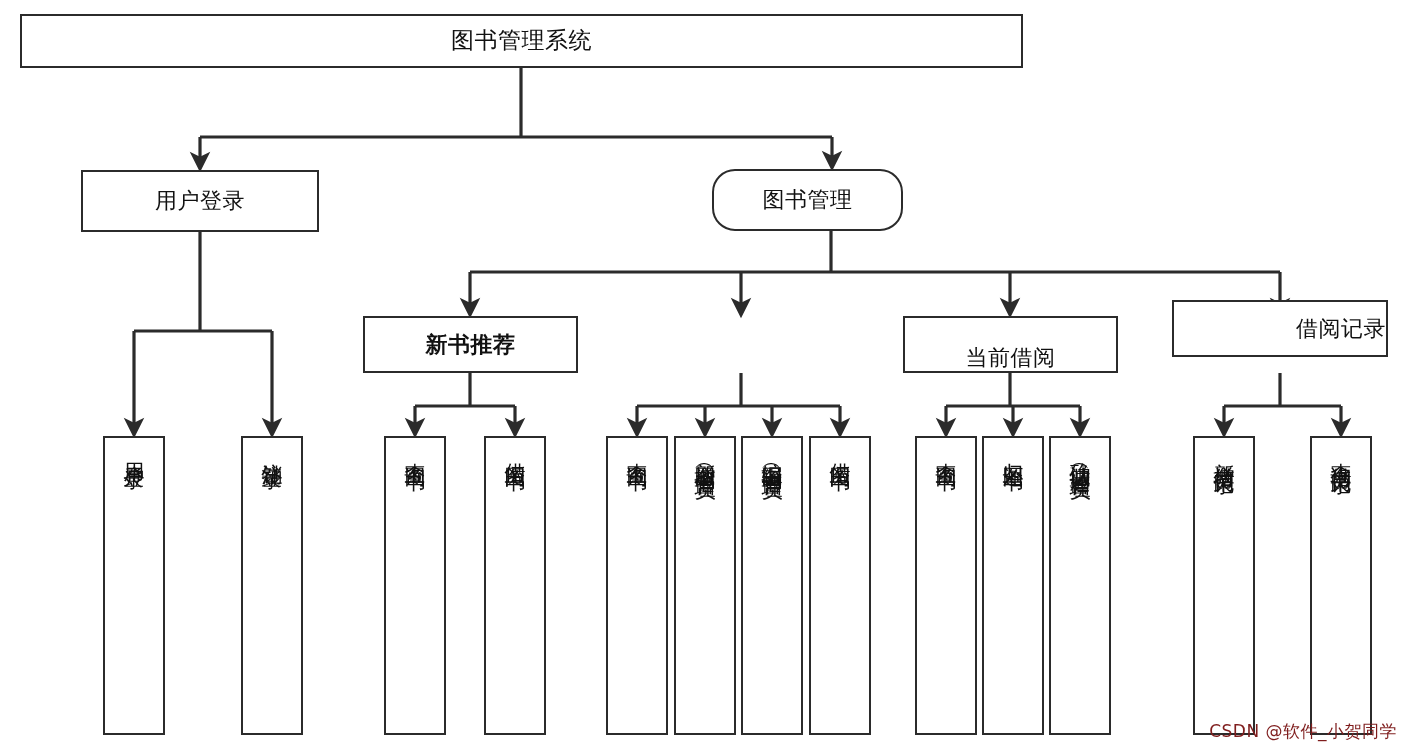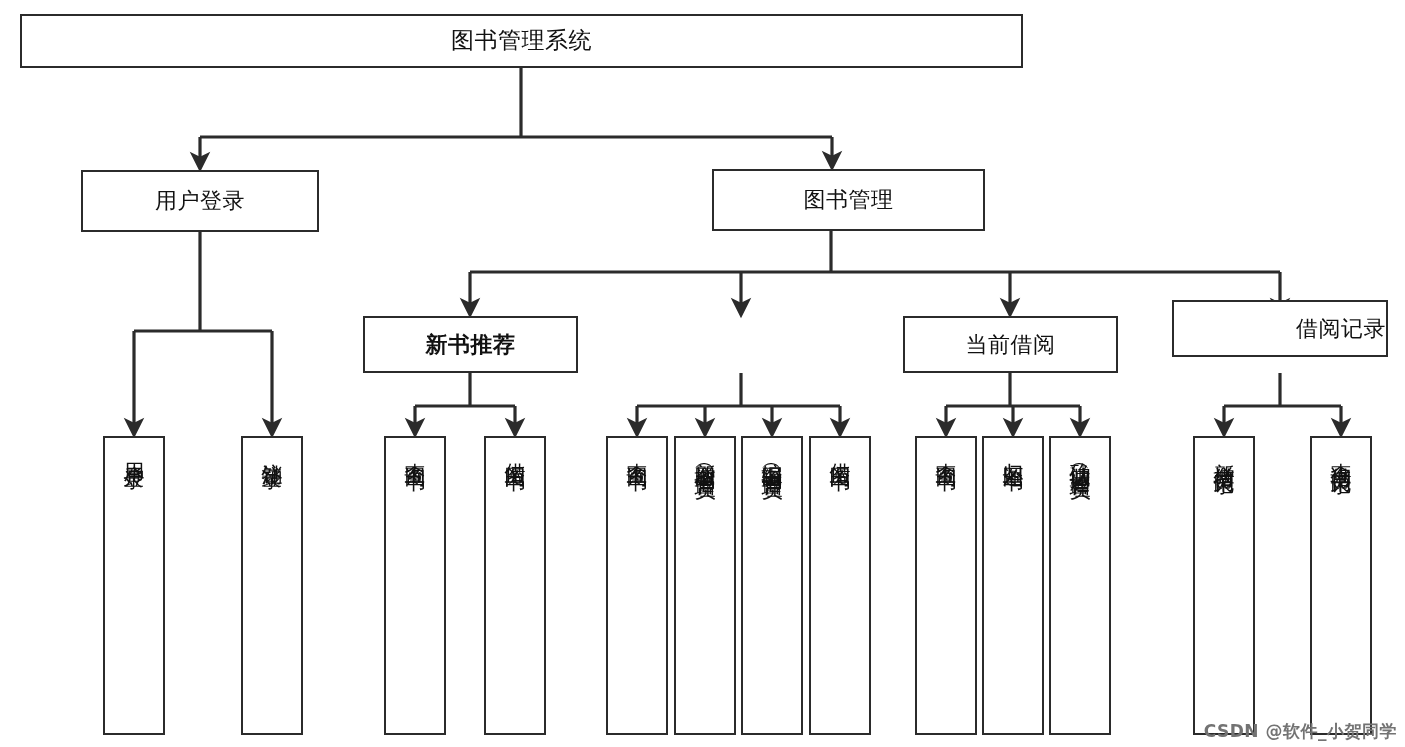--- a/index.html
+++ b/index.html
@@ -57,25 +57,24 @@
     padding-top: 8px;
   }
   .node.root .label {
     font-size: 23px;
   }
   #watermark {
     position: absolute;
     right: 8px;
     bottom: 4px;
     font-size: 17px;
-    color: #737373;
+    color: #7f1d1d;
     letter-spacing: 0.5px;
     z-index: 5;
     white-space: nowrap;
-    font-weight: bold;
   }
 </style>
 </head>
 <body>
 
 <div id="canvas">
 
   <svg id="edges" viewBox="0 0 1405 747">
     <defs>
       <marker id="arrow" viewBox="0 0 12 12" refX="6" refY="6" markerWidth="7" markerHeight="7" orient="auto-start-reverse">
@@ -126,28 +125,28 @@
     </g>
   </svg>
 
   <div class="node root" id="n-root" style="left: 20px; top: 14px; width: 1003px; height: 54px;">
     <span class="label">图书管理系统</span>
   </div>
 
   <div class="node" id="n-l1-0" style="left: 81px; top: 170px; width: 238px; height: 62px;">
     <span class="label">用户登录</span>
   </div>
-  <div class="node" id="n-l1-1" style="left: 712px; top: 169px; width: 273px; height: 62px;">
+  <div class="node" id="n-l1-1" style="left: 712px; top: 169px; width: 191px; height: 62px; border-radius: 23px;">
     <span class="label">图书管理</span>
   </div>
 
   <div class="node" id="n-l2-0" style="left: 363px; top: 316px; width: 215px; height: 57px; font-weight: bold;">
     <span class="label">新书推荐</span>
   </div>
-  <div class="node" id="n-l2-2" style="left: 903px; top: 316px; width: 215px; height: 57px;">
+  <div class="node" id="n-l2-2" style="left: 903px; top: 316px; width: 215px; height: 57px; align-items: flex-end;">
     <span class="label">当前借阅</span>
   </div>
   <div class="node" id="n-l2-3" style="left: 1172px; top: 300px; width: 216px; height: 57px; justify-content: flex-end;">
     <span class="label">借阅记录</span>
   </div>
 
   <div class="node leaf" id="n-lf-0" style="left: 103px; top: 436px; width: 62px; height: 299px;">
     <span class="label">用户登录</span>
   </div>
   <div class="node leaf" id="n-lf-1" style="left: 241px; top: 436px; width: 62px; height: 299px;">

